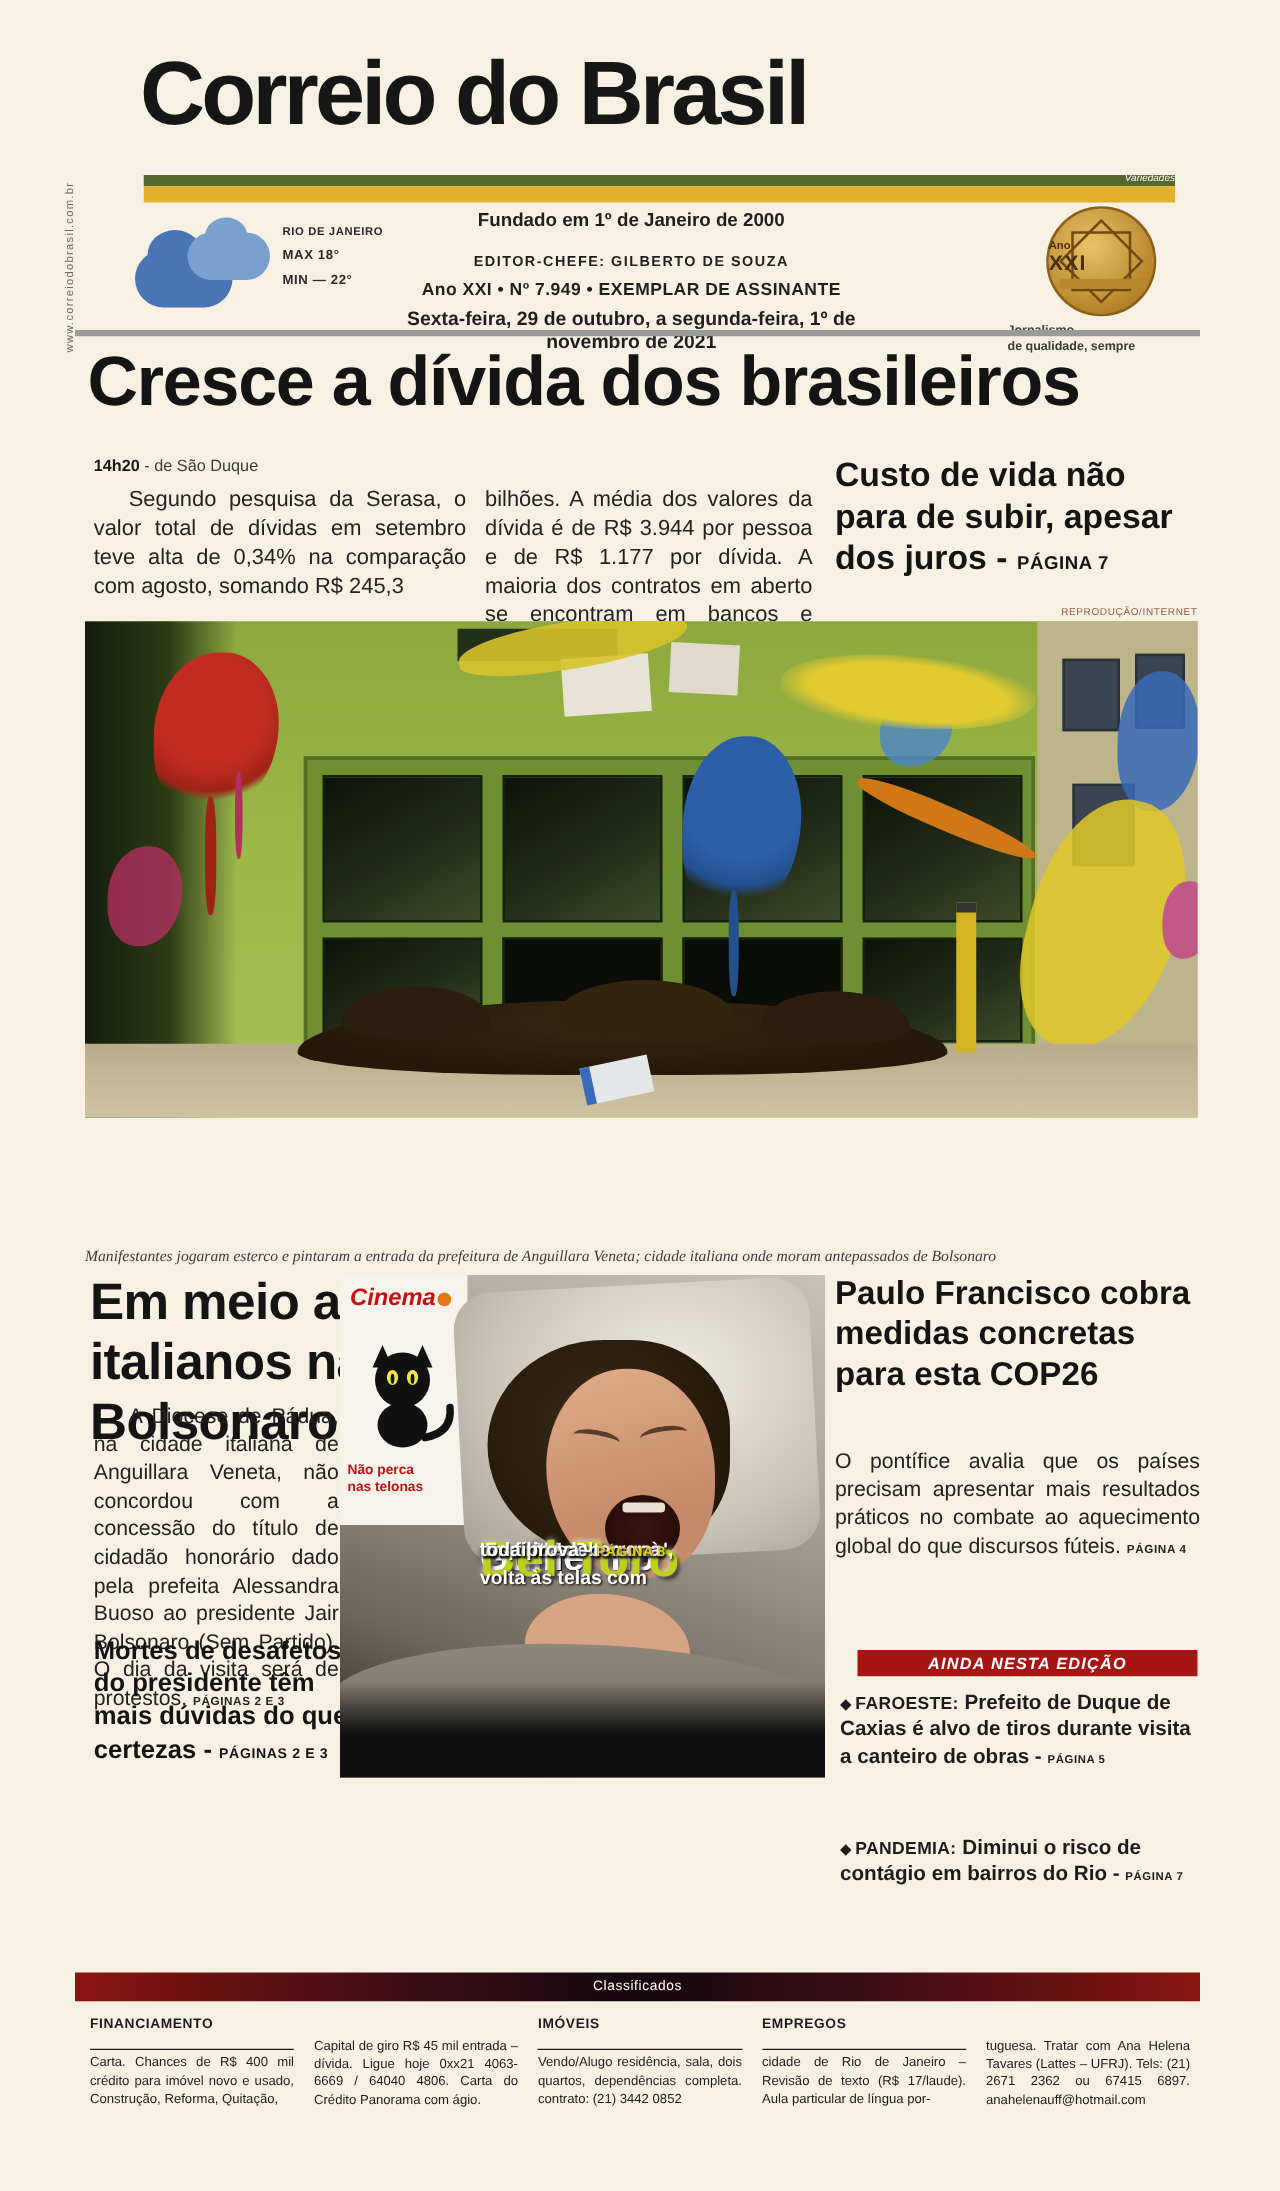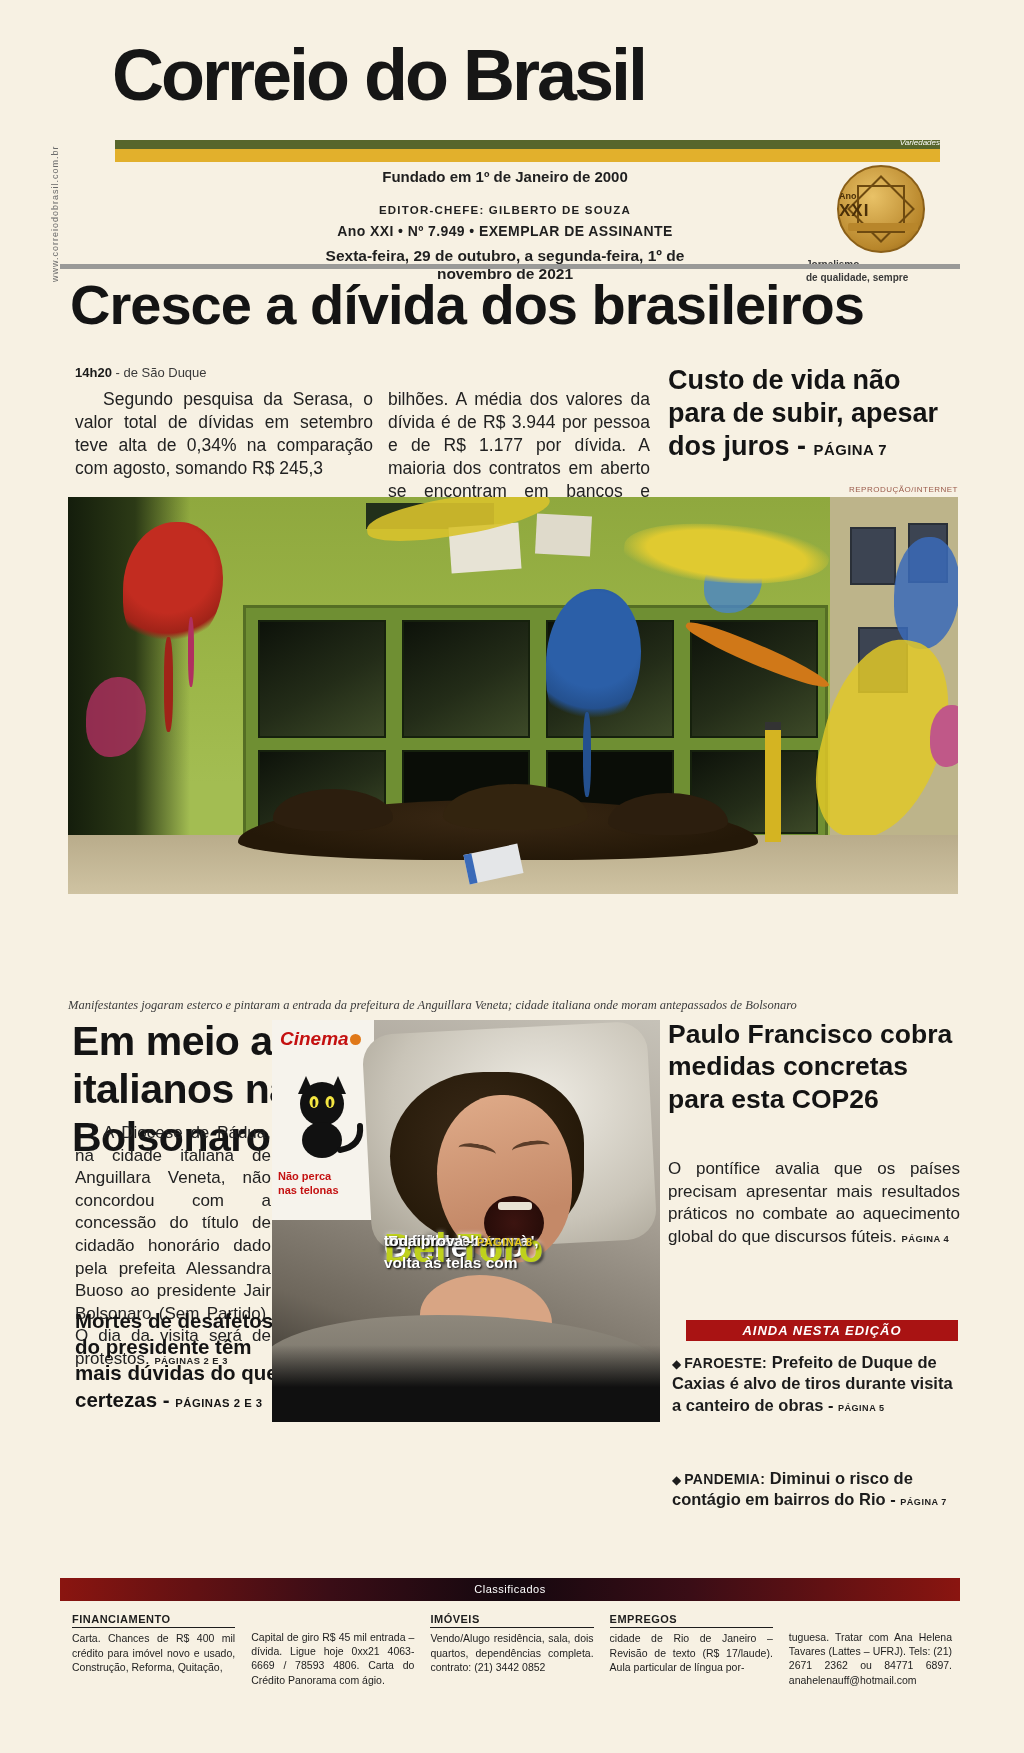--- a/index.html
+++ b/index.html
@@ -125,34 +125,45 @@
   .bullet .tag { font-weight:bold; font-size:14px; letter-spacing:.3px; }
   .bullet .btxt { font-weight:bold; }
 
   
   .class-bar { left:60px; top:1578px; width:900px; height:23px; color:#fff; text-align:center;
     background:linear-gradient(90deg,#8a1510,#3a0d16 30%,#14080f 50%,#3a0d16 70%,#8a1510);
     font-size:11px; line-height:23px; letter-spacing:.5px; }
   .class-row { left:72px; top:1612px; width:880px; display:flex; gap:16px; }
   .class-col { flex:1; font-size:10.5px; line-height:1.38; color:#1d1d1d; text-align:justify; }
   .class-head { font-weight:bold; font-size:11px; letter-spacing:.5px; border-bottom:1.5px solid #1d1d1d;
-    padding-bottom:0; margin-bottom:3px; text-align:left; }
+    padding-bottom:12px; margin-bottom:3px; text-align:left; }
   .class-sp { height:17.5px; }
 </style>
 </head>
 <body>
 
 <div class="page">
 
   <div class="abs vertical-url">www.correiodobrasil.com.br</div>
   <h1 class="abs nameplate">Correio do Brasil</h1>
   <div class="abs bar-green"></div>
   <div class="abs masthead-tagline">Variedades</div>
   <div class="abs bar-gold"></div>
 
+  <div class="abs weather">
+    <span>
+      <span class="cloud c1"></span><span class="cloud c1b"></span>
+      <span class="cloud c2"></span><span class="cloud c2b"></span>
+    </span>
+    <span class="weather-text">
+      <span class="wt-city" style="display:block">RIO DE JANEIRO</span>
+      <span class="wt-line" style="display:block">MAX  18°</span>
+      <span class="wt-line" style="display:block">MIN — 22°</span>
+    </span>
+  </div>
 
   <div class="abs pub-info">
     <div class="pi1">Fundado em 1º de Janeiro de 2000</div>
     <div class="pi2">EDITOR-CHEFE: GILBERTO DE SOUZA</div>
     <div class="pi3">Ano XXI • Nº 7.949 • EXEMPLAR DE ASSINANTE</div>
     <div class="pi4">Sexta-feira, 29 de outubro, a segunda-feira, 1º de novembro de 2021</div>
   </div>
 
   <div class="abs seal">
     <div class="seal-circle">
@@ -286,29 +297,29 @@
   </div>
 
   <div class="abs class-bar">Classificados</div>
   <div class="abs class-row">
     <div class="class-col">
       <div class="class-head">FINANCIAMENTO</div>
       <span>Carta. Chances de R$ 400 mil crédito para imóvel novo e usado, Construção, Reforma, Quitação,</span>
     </div>
     <div class="class-col">
       <div class="class-sp"></div>
-      <span>Capital de giro R$ 45 mil entrada – dívida. Ligue hoje 0xx21 4063-6669 / 78593 4806. Carta do Crédito Panorama com ágio.</span>
+      <span>Capital de giro R$ 45 mil entrada – dívida. Ligue hoje 0xx21 4063-6669 / 64040 4806. Carta do Crédito Panorama com ágio.</span>
     </div>
     <div class="class-col">
       <div class="class-head">IMÓVEIS</div>
       <span>Vendo/Alugo residência, sala, dois quartos, dependências completa. contrato: (21) 3442 0852</span>
     </div>
     <div class="class-col">
       <div class="class-head">EMPREGOS</div>
       <span>cidade de Rio de Janeiro – Revisão de texto (R$ 17/laude). Aula particular de língua por-</span>
     </div>
     <div class="class-col">
       <div class="class-sp"></div>
-      <span>tuguesa. Tratar com Ana Helena Tavares (Lattes – UFRJ). Tels: (21) 2671 2362 ou 84771 6897. anahelenauff@hotmail.com</span>
+      <span>tuguesa. Tratar com Ana Helena Tavares (Lattes – UFRJ). Tels: (21) 2671 2362 ou 67415 6897. anahelenauff@hotmail.com</span>
     </div>
   </div>
 
 </div>
 
 </body></html>

